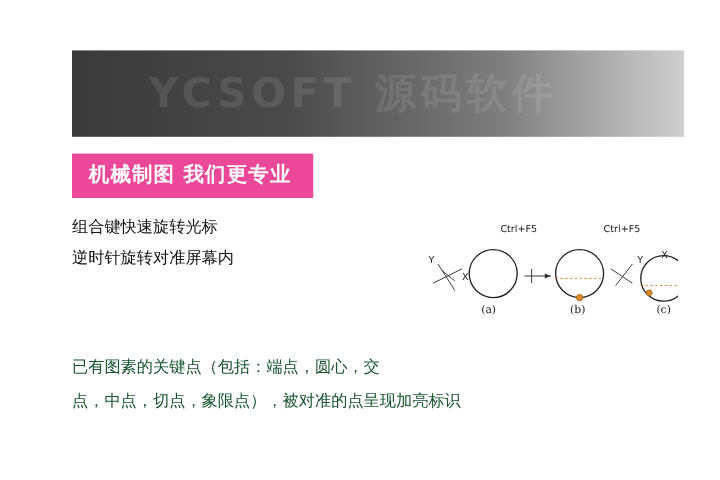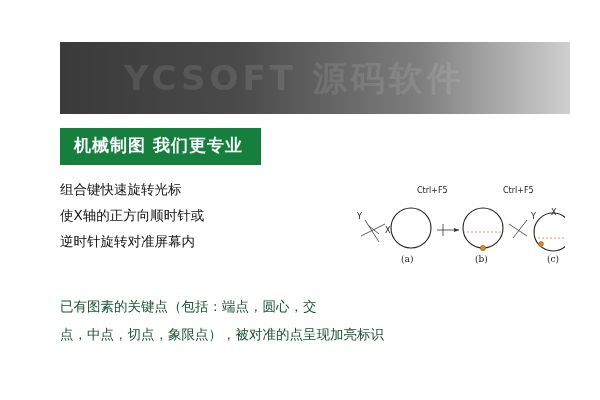--- a/index.html
+++ b/index.html
@@ -57,21 +57,21 @@
     letter-spacing: 4px;
     line-height: 60px;
     font-family: "DejaVu Sans", sans-serif;
   }
 
   
   .subtitle-bar {
     position: absolute;
     left: 60px;
     top: 128px;
-    background: #15803d;
+    background: #ec4899;
     padding: 6px 18px 8px 14px;
   }
   .subtitle-text {
     color: #ffffff;
     font-size: 17px;
     font-weight: bold;
     letter-spacing: 1px;
     font-family: "DejaVu Sans", sans-serif;
   }
 
@@ -154,21 +154,20 @@
   <div class="banner">
     <div class="banner-watermark">YCSOFT 源码软件</div>
   </div>
 
   <div class="subtitle-bar">
     <span class="subtitle-text">机械制图 我们更专业</span>
   </div>
 
   <div class="body-text">
     <div class="body-line">组合键快速旋转光标</div>
-    <div class="body-line">使X轴的正方向顺时针或</div>
     <div class="body-line">逆时针旋转对准屏幕内</div>
   </div>
 
   <div class="body-text-lower">
     <div class="body-line">已有图素的关键点（包括：端点，圆心，交</div>
     <div class="body-line">点，中点，切点，象限点），被对准的点呈现加亮标识</div>
   </div>
 
   <div class="figure">
     <svg width="210" height="90" viewBox="0 0 210 90">

